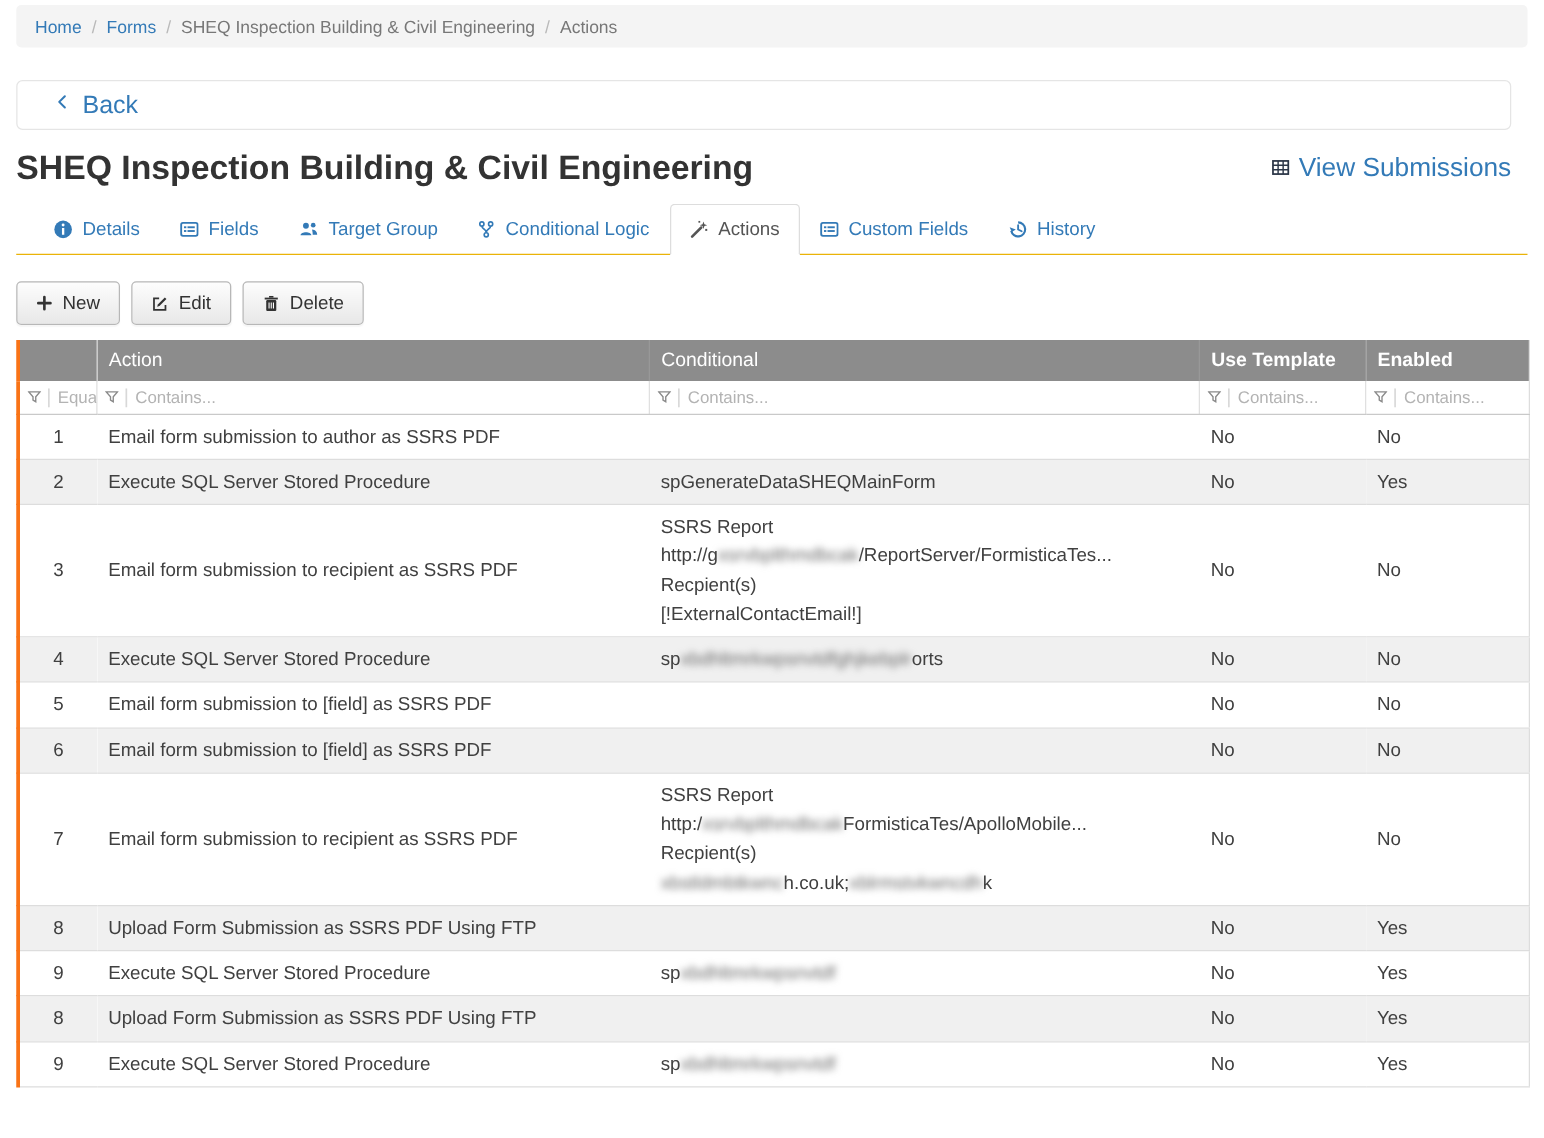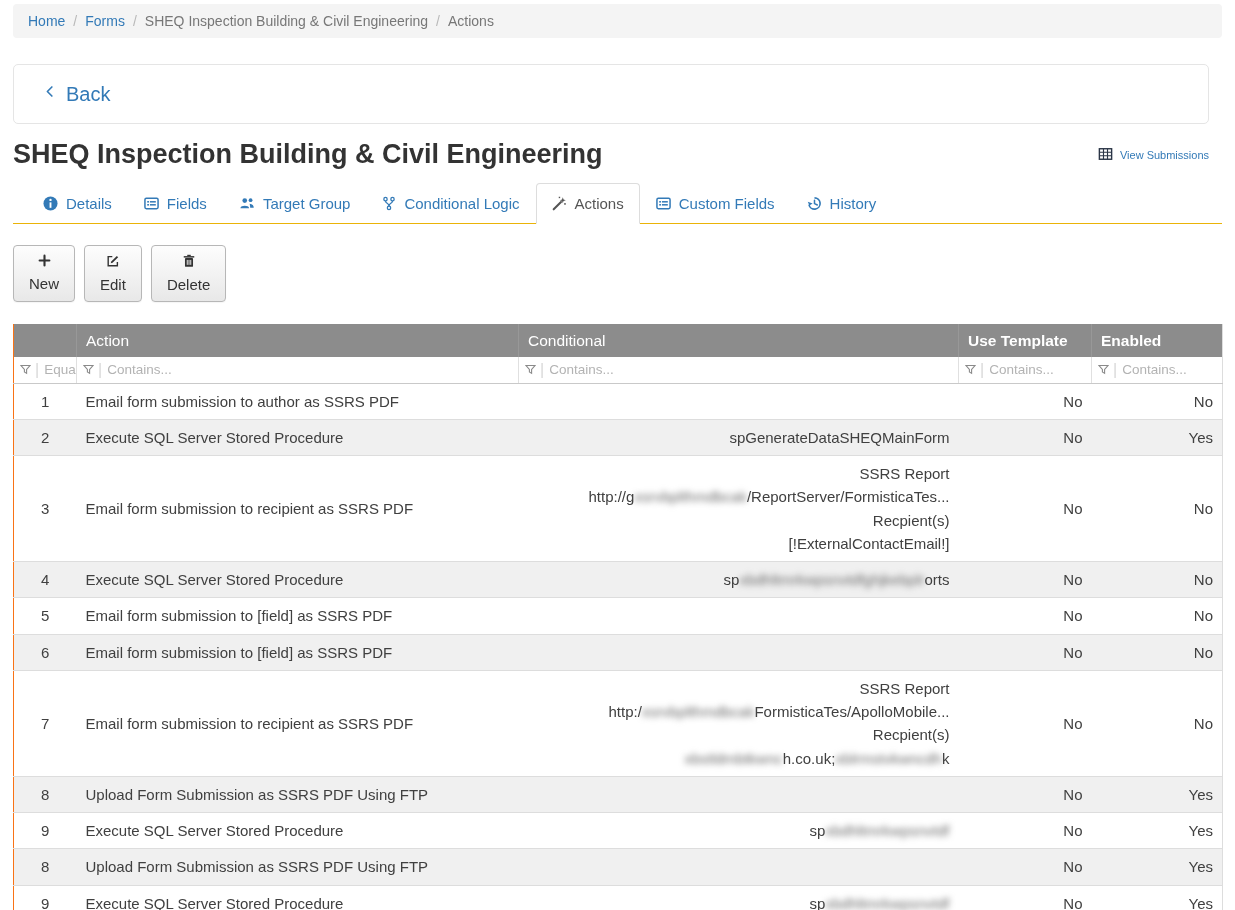--- a/index.html
+++ b/index.html
@@ -15,59 +15,59 @@
   .breadcrumb {
     background:#f4f4f4; border-radius:4px; padding:9px 15px;
     font-size:14px; color:#777;
   }
   .breadcrumb a { color:#337ab7; text-decoration:none; cursor:pointer; }
   .breadcrumb .sep { color:#b9b9b9; margin:0 8px; }
 
   
   .back-panel {
     margin-top:26px; margin-right:13px; border:1px solid #e5e5e5; border-radius:5px;
-    height:60px; display:flex; align-items:center; padding-left:30px; background:#fff;
+    height:40px; display:flex; align-items:center; padding-left:30px; background:#fff;
   }
   .back-link {
     color:#337ab7; font-size:20px; text-decoration:none; cursor:pointer;
     display:inline-flex; align-items:center; gap:10px;
   }
 
   
   .title-row { display:flex; justify-content:space-between; align-items:center; margin-top:15px; padding-right:13px; }
   .page-title { margin:0; font-size:27px; font-weight:600; color:#333; }
   .view-subs {
-    color:#337ab7; font-size:11px; text-decoration:none; cursor:pointer;
+    color:#337ab7; font-size:21px; text-decoration:none; cursor:pointer;
     display:inline-flex; align-items:center; gap:7px;
   }
   .view-subs svg { color:#2b3647; }
 
   
   .tabs { list-style:none; display:flex; margin:13px 0 0 0; padding:0 0 0 14px; border-bottom:1px solid #eab308; }
   .tab { margin-bottom:-1px; }
   .tab a {
     display:flex; align-items:center; gap:8px; padding:11px 15px;
     color:#337ab7; font-size:15px; text-decoration:none; cursor:pointer;
     border:1px solid transparent; border-radius:4px 4px 0 0; white-space:nowrap;
   }
   .tab.active a { background:#fff; border-color:#ddd #ddd transparent #ddd; color:#555; cursor:default; }
 
   
   .toolbar { margin-top:21px; display:flex; gap:9px; }
   .btn {
     display:inline-flex; align-items:center; gap:8px; padding:8px 15px;
     font-size:15px; color:#333; cursor:pointer;
     background:linear-gradient(#fdfdfd,#e8e8e8); border:1px solid #b7b7b7; border-radius:4px;
-    box-shadow:0 1px 1px rgba(0,0,0,.04); font-family:inherit;flex-direction:column;
+    box-shadow:0 1px 1px rgba(0,0,0,.04); font-family:inherit;
   }
 
   
   .grid {
-    margin-top:22px; width:1209px; border-collapse:collapse; table-layout:fixed;
-    border-left:1px solid #f97316; border-right:1px solid #ddd;
+    margin-top:12px; width:1209px; border-collapse:collapse; table-layout:fixed;
+    border-left:3px solid #f97316; border-right:1px solid #ddd;
   }
   .grid th.hdr {
     background:#8c8c8c; color:#fff; font-weight:400; font-size:15.5px;
     text-align:left; padding:6px 9px; height:33px; border-left:1px solid #989898;
     overflow:hidden; white-space:nowrap;
   }
   .grid th.hdr:first-child { border-left:none; }
   .grid th.hdr.center { text-align:left;font-weight:bold; }
   .filter-row td {
     background:#fff; border-bottom:1px solid #c9c9c9; border-right:1px solid #e0e0e0;
@@ -78,22 +78,22 @@
   .f-btn { display:inline-flex; align-items:center; color:#8a8a8a; cursor:pointer; }
   .f-sep { color:#d8d8d8; margin:0 5px 0 4px; }
   .f-ph { color:#b3b3b3; font-size:13.5px; }
   .grid tbody td {
     padding:6px 9px; font-size:15px; color:#404040; line-height:1.55;
     border-bottom:1px solid #ddd; vertical-align:middle; background:#fff;
     overflow:hidden;
   }
   .grid tbody tr.alt td { background:#f0f0f0; }
   td.num { text-align:center; }
-  td.center { text-align:right; }
-  .desc-line { white-space:nowrap;text-align:right; }
+  td.center { text-align:left; }
+  .desc-line { white-space:nowrap; }
   .blur { filter:blur(3px); color:#6d6d6d; }
   .ic { flex:0 0 auto; }
 </style>
 </head>
 <body>
 
 <div class="page">
 
   <nav class="breadcrumb" id="breadcrumb"><a>Home</a><span class="sep">/</span><a>Forms</a><span class="sep">/</span><span>SHEQ Inspection Building &amp; Civil Engineering</span><span class="sep">/</span><span>Actions</span></nav>
 

